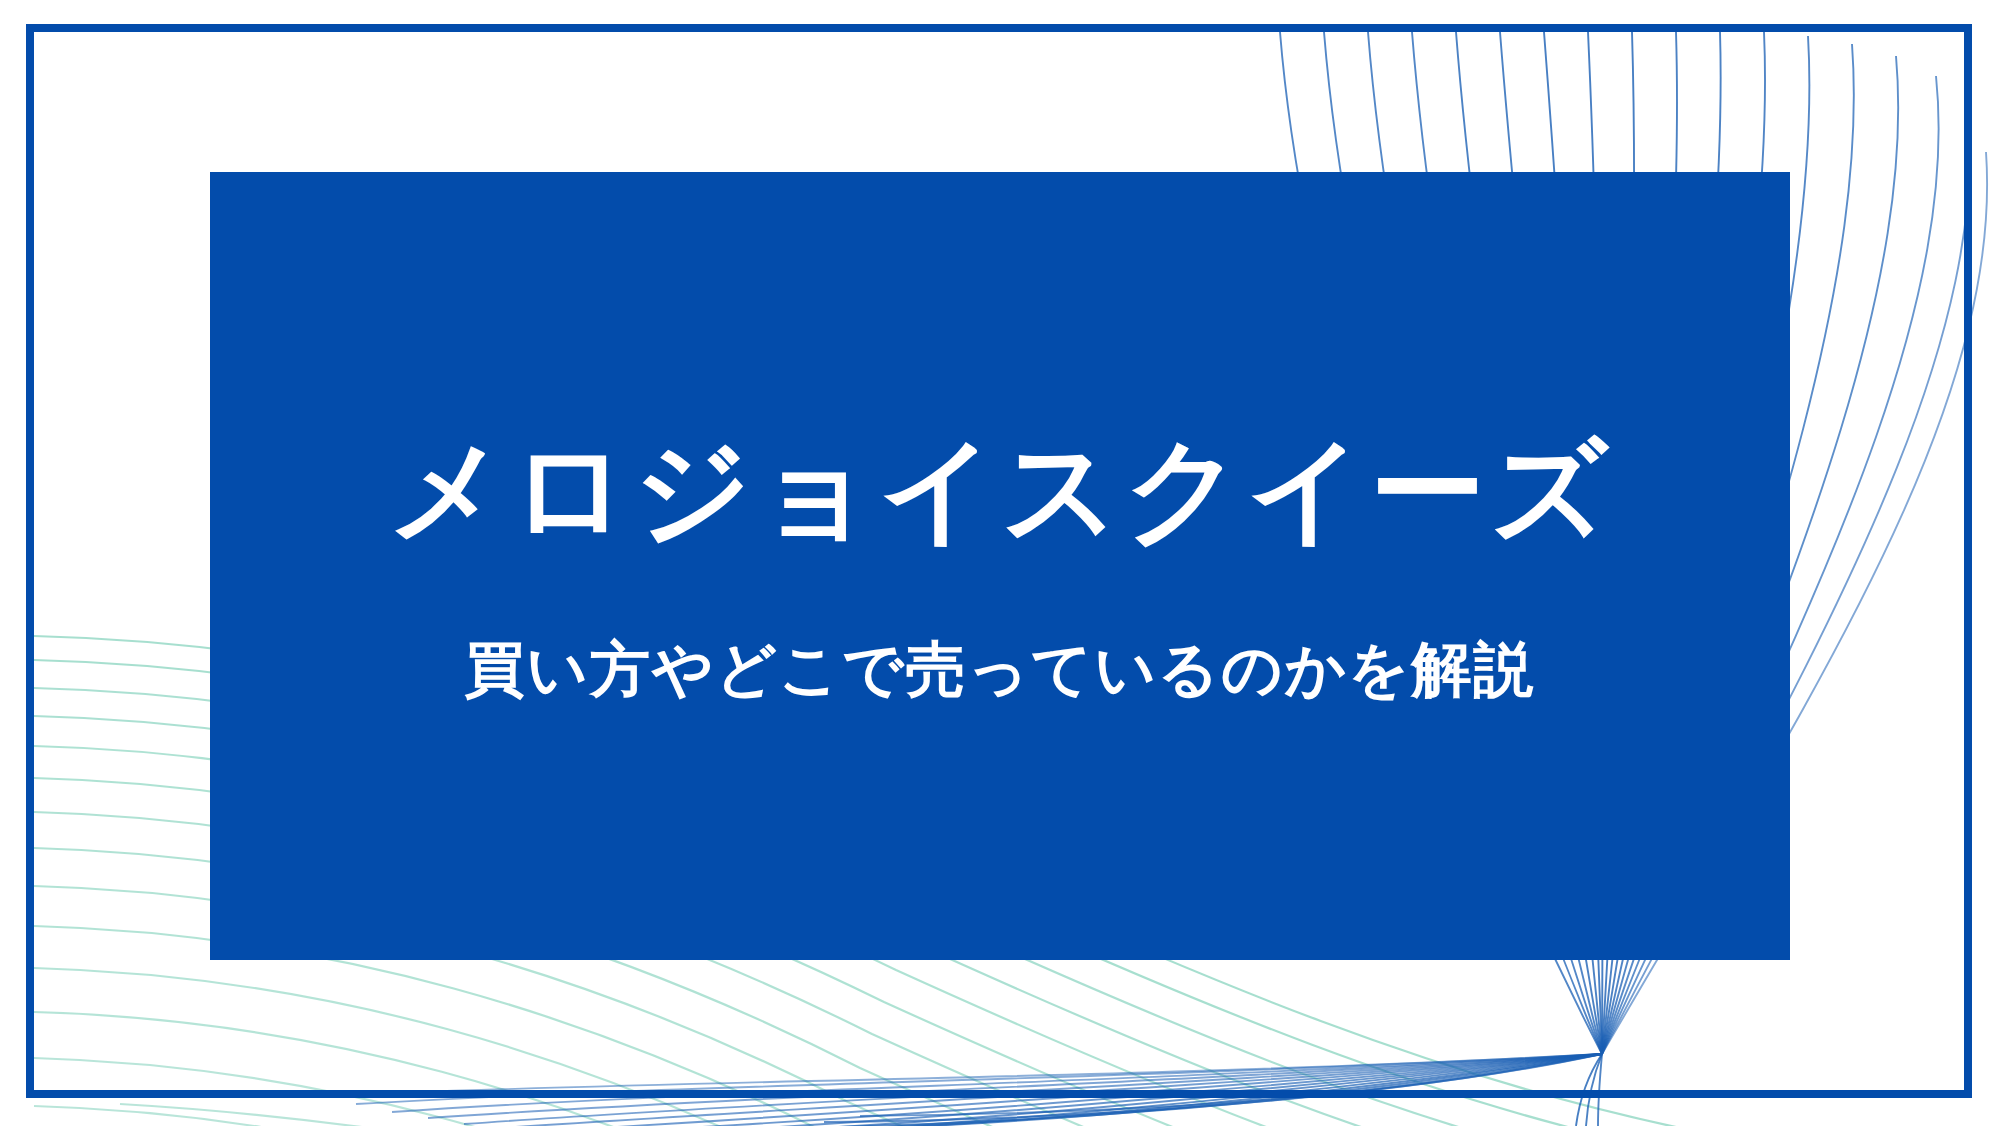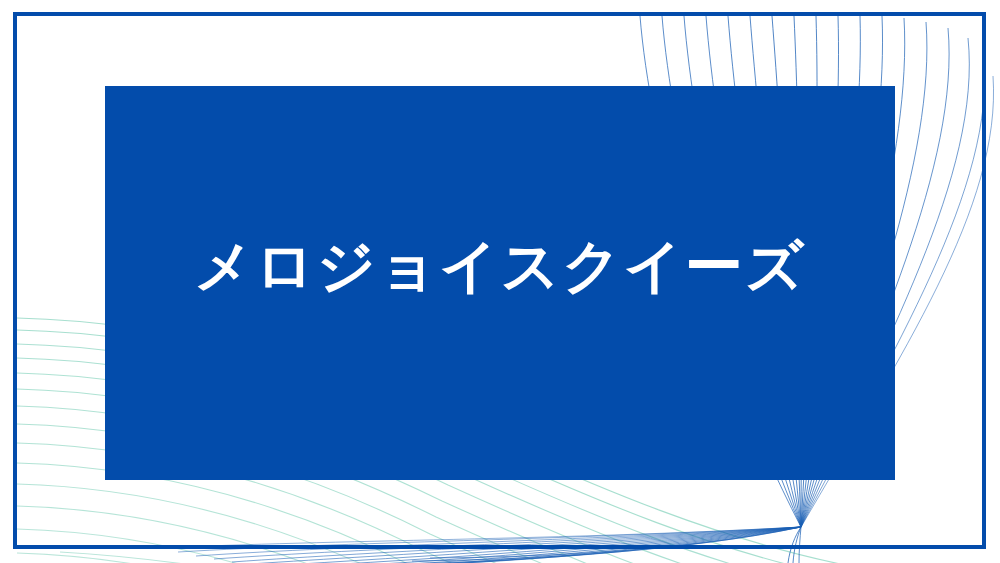--- a/index.html
+++ b/index.html
@@ -143,17 +143,18 @@
       <path d="M 430 558 C 540 557 690 551 801 527" opacity="0.64"></path>
 
       <path d="M 801 527 C 795 536 790 548 788 563" opacity="0.80"></path>
       <path d="M 801 527 C 797 537 794 549 793 563" opacity="0.78"></path>
       <path d="M 801 527 C 800 538 799 550 799 563" opacity="0.76"></path>
     </g>
   </svg>
 
   <div class="headline-panel">
     <h1 class="headline-title">メロジョイスクイーズ</h1>
+    <p class="headline-subtitle">買い方やどこで売っているのかを解説</p>
   </div>
 
   <div class="frame-border"></div>
 
 </div>
 
 </body></html>

